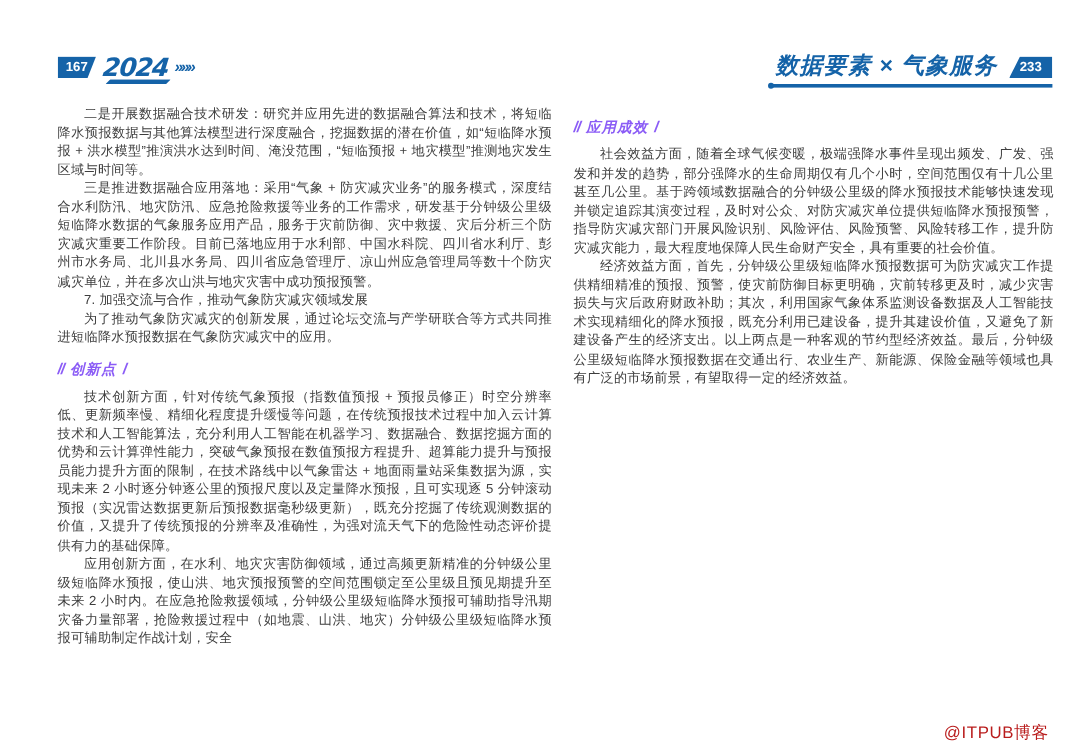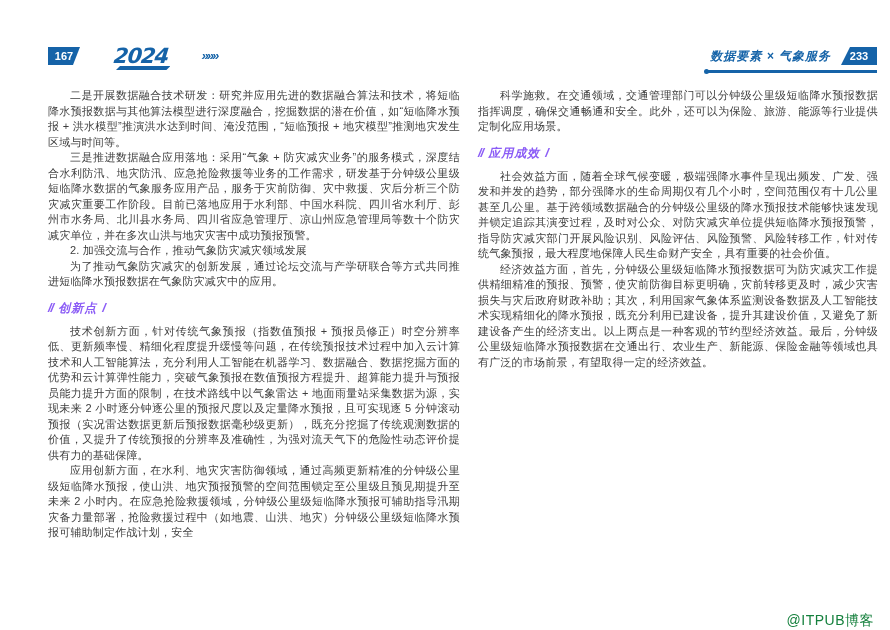--- a/index.html
+++ b/index.html
@@ -11,21 +11,21 @@
     overflow:hidden;
     position:relative;
   }
   .page{width:890px;height:630px;position:relative;background:#fff;}
 
   
   .header{
     display:flex;justify-content:space-between;align-items:flex-start;
     padding:47px 13px 0 48px;height:26px;
   }
-  .header-left{display:flex;align-items:flex-start;position:relative;gap:28px;}
+  .header-left{display:flex;align-items:flex-start;position:relative;}
   .page-badge{
     background:#1563a8;color:#fff;
     font-size:11px;font-weight:bold;
     height:18px;line-height:18px;text-align:center;
   }
   .badge-left{
     width:32px;
     clip-path:polygon(0 0,100% 0,78% 100%,0 100%);
   }
   .logo-wrap{position:relative;margin-left:6px;}
@@ -41,21 +41,21 @@
     clip-path:polygon(4px 0,100% 0,calc(100% - 4px) 100%,0 100%);
   }
   .logo-arrows{
     color:#1563a8;font-weight:bold;font-size:13px;
     letter-spacing:-2px;margin-left:5px;line-height:18px;
     font-style:italic;
   }
   .header-right{position:relative;display:flex;align-items:center;padding-bottom:8px;}
   .right-title{
     color:#1563a8;font-weight:bold;font-style:italic;
-    font-size:12px;letter-spacing:1px;line-height:18px;
+    font-size:19px;letter-spacing:1px;line-height:18px;
     margin-right:10px;
   }
   .badge-right{
     width:36px;
     clip-path:polygon(9px 0,100% 0,100% 100%,0 100%);
   }
   .title-underline{
     position:absolute;left:-2px;right:0;bottom:0;height:3px;background:#1563a8;
   }
   .title-underline .dot{
@@ -87,22 +87,22 @@
     font-weight:bold;
     font-style:italic;
     letter-spacing:1px;
     line-height:14px;
   }
   .blue-heading .h-pre{font-size:13px;margin-right:5px;letter-spacing:-1px;}
   .blue-heading .h-suf{font-size:13px;margin-left:5px;}
 
   
   .watermark{
-    position:absolute;right:16px;bottom:0;
-    color:#15803d;font-size:14px;letter-spacing:0.5px;
+    position:absolute;right:16px;bottom:10px;
+    color:#b91c1c;font-size:14px;letter-spacing:0.5px;
   }
 </style>
 </head>
 <body>
 
 <div class="page">
 
   <div class="header">
     <div class="header-left">
       <div class="page-badge badge-left">167</div>
@@ -120,39 +120,38 @@
         <span class="dot"></span>
       </div>
     </div>
   </div>
 
   <div class="columns">
 
     <section class="col col-left">
       <p class="para">二是开展数据融合技术研发：研究并应用先进的数据融合算法和技术，将短临降水预报数据与其他算法模型进行深度融合，挖掘数据的潜在价值，如“短临降水预报 + 洪水模型”推演洪水达到时间、淹没范围，“短临预报 + 地灾模型”推测地灾发生区域与时间等。</p>
       <p class="para">三是推进数据融合应用落地：采用“气象 + 防灾减灾业务”的服务模式，深度结合水利防汛、地灾防汛、应急抢险救援等业务的工作需求，研发基于分钟级公里级短临降水数据的气象服务应用产品，服务于灾前防御、灾中救援、灾后分析三个防灾减灾重要工作阶段。目前已落地应用于水利部、中国水科院、四川省水利厅、彭州市水务局、北川县水务局、四川省应急管理厅、凉山州应急管理局等数十个防灾减灾单位，并在多次山洪与地灾灾害中成功预报预警。</p>
-      <p class="para">2. 加强交流与合作，推动气象防灾减灾领域发展</p>
+      <p class="para">7. 加强交流与合作，推动气象防灾减灾领域发展</p>
       <p class="para">为了推动气象防灾减灾的创新发展，通过论坛交流与产学研联合等方式共同推进短临降水预报数据在气象防灾减灾中的应用。</p>
 
       <h3 class="blue-heading">
         <span class="h-pre">//</span><span class="h-label">创新点</span><span class="h-suf">/</span>
       </h3>
 
       <p class="para">技术创新方面，针对传统气象预报（指数值预报 + 预报员修正）时空分辨率低、更新频率慢、精细化程度提升缓慢等问题，在传统预报技术过程中加入云计算技术和人工智能算法，充分利用人工智能在机器学习、数据融合、数据挖掘方面的优势和云计算弹性能力，突破气象预报在数值预报方程提升、超算能力提升与预报员能力提升方面的限制，在技术路线中以气象雷达 + 地面雨量站采集数据为源，实现未来 2 小时逐分钟逐公里的预报尺度以及定量降水预报，且可实现逐 5 分钟滚动预报（实况雷达数据更新后预报数据毫秒级更新），既充分挖掘了传统观测数据的价值，又提升了传统预报的分辨率及准确性，为强对流天气下的危险性动态评价提供有力的基础保障。</p>
       <p class="para">应用创新方面，在水利、地灾灾害防御领域，通过高频更新精准的分钟级公里级短临降水预报，使山洪、地灾预报预警的空间范围锁定至公里级且预见期提升至未来 2 小时内。在应急抢险救援领域，分钟级公里级短临降水预报可辅助指导汛期灾备力量部署，抢险救援过程中（如地震、山洪、地灾）分钟级公里级短临降水预报可辅助制定作战计划，安全</p>
     </section>
 
     <section class="col col-right">
-      <p class="para">科学施救。在交通领域，交通管理部门可以分钟级公里级短临降水预报数据指挥调度，确保交通畅通和安全。此外，还可以为保险、旅游、能源等行业提供定制化应用场景。</p>
 
       <h3 class="blue-heading">
         <span class="h-pre">//</span><span class="h-label">应用成效</span><span class="h-suf">/</span>
       </h3>
 
-      <p class="para">社会效益方面，随着全球气候变暖，极端强降水事件呈现出频发、广发、强发和并发的趋势，部分强降水的生命周期仅有几个小时，空间范围仅有十几公里甚至几公里。基于跨领域数据融合的分钟级公里级的降水预报技术能够快速发现并锁定追踪其演变过程，及时对公众、对防灾减灾单位提供短临降水预报预警，指导防灾减灾部门开展风险识别、风险评估、风险预警、风险转移工作，针对传统气象预报，最大程度地保障人民生命财产安全，具有重要的社会价值。</p>
+      <p class="para">社会效益方面，随着全球气候变暖，极端强降水事件呈现出频发、广发、强发和并发的趋势，部分强降水的生命周期仅有几个小时，空间范围仅有十几公里甚至几公里。基于跨领域数据融合的分钟级公里级的降水预报技术能够快速发现并锁定追踪其演变过程，及时对公众、对防灾减灾单位提供短临降水预报预警，指导防灾减灾部门开展风险识别、风险评估、风险预警、风险转移工作，提升防灾减灾能力，最大程度地保障人民生命财产安全，具有重要的社会价值。</p>
       <p class="para">经济效益方面，首先，分钟级公里级短临降水预报数据可为防灾减灾工作提供精细精准的预报、预警，使灾前防御目标更明确，灾前转移更及时，减少灾害损失与灾后政府财政补助；其次，利用国家气象体系监测设备数据及人工智能技术实现精细化的降水预报，既充分利用已建设备，提升其建设价值，又避免了新建设备产生的经济支出。以上两点是一种客观的节约型经济效益。最后，分钟级公里级短临降水预报数据在交通出行、农业生产、新能源、保险金融等领域也具有广泛的市场前景，有望取得一定的经济效益。</p>
     </section>
 
   </div>
 
   <div class="watermark">@ITPUB博客</div>
 
 </div>
 
 </body></html>

